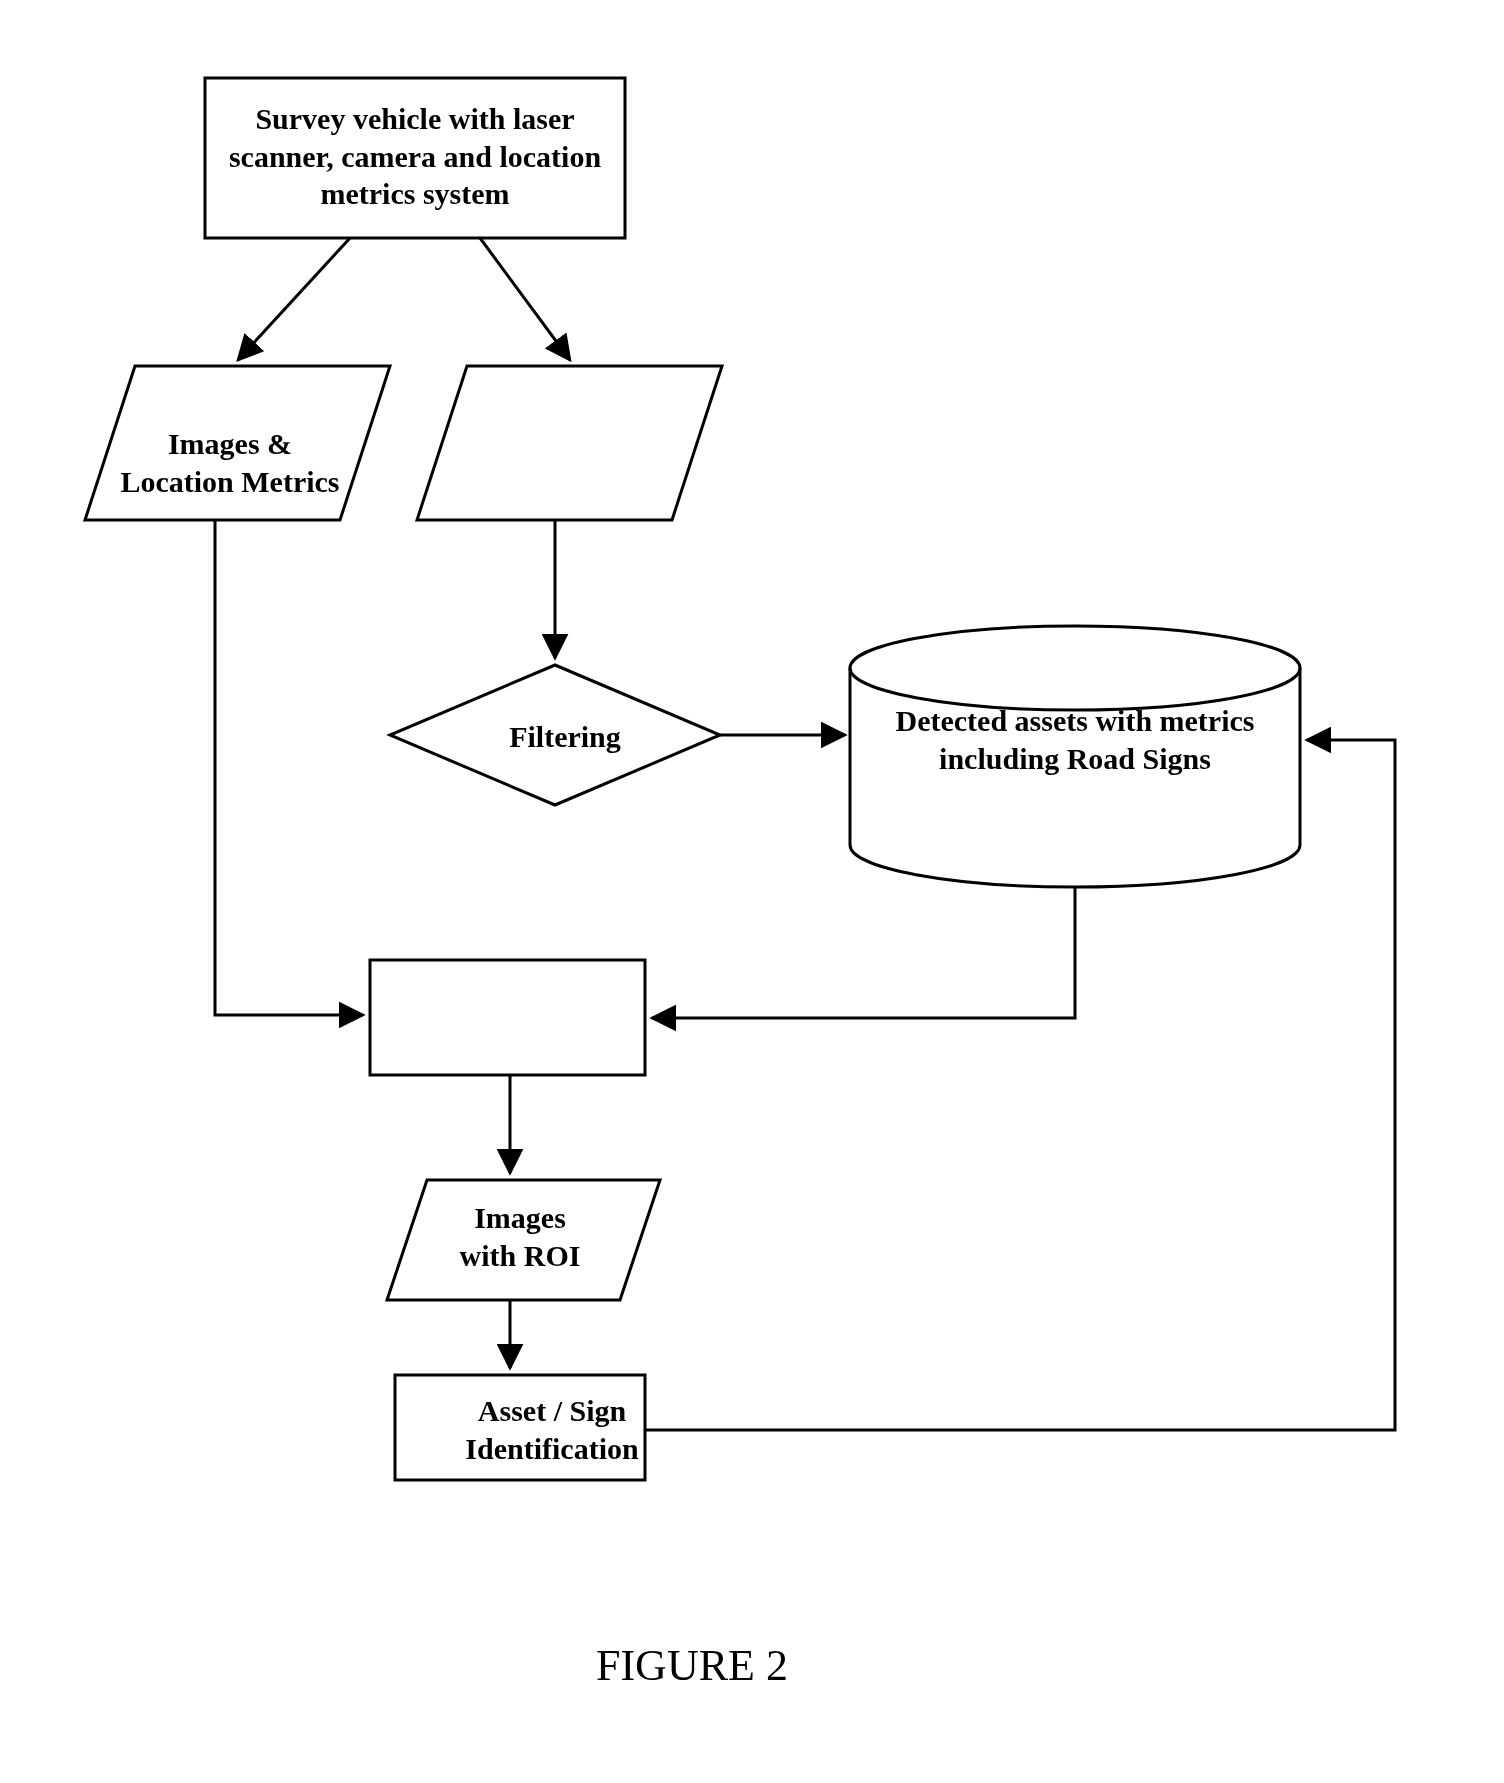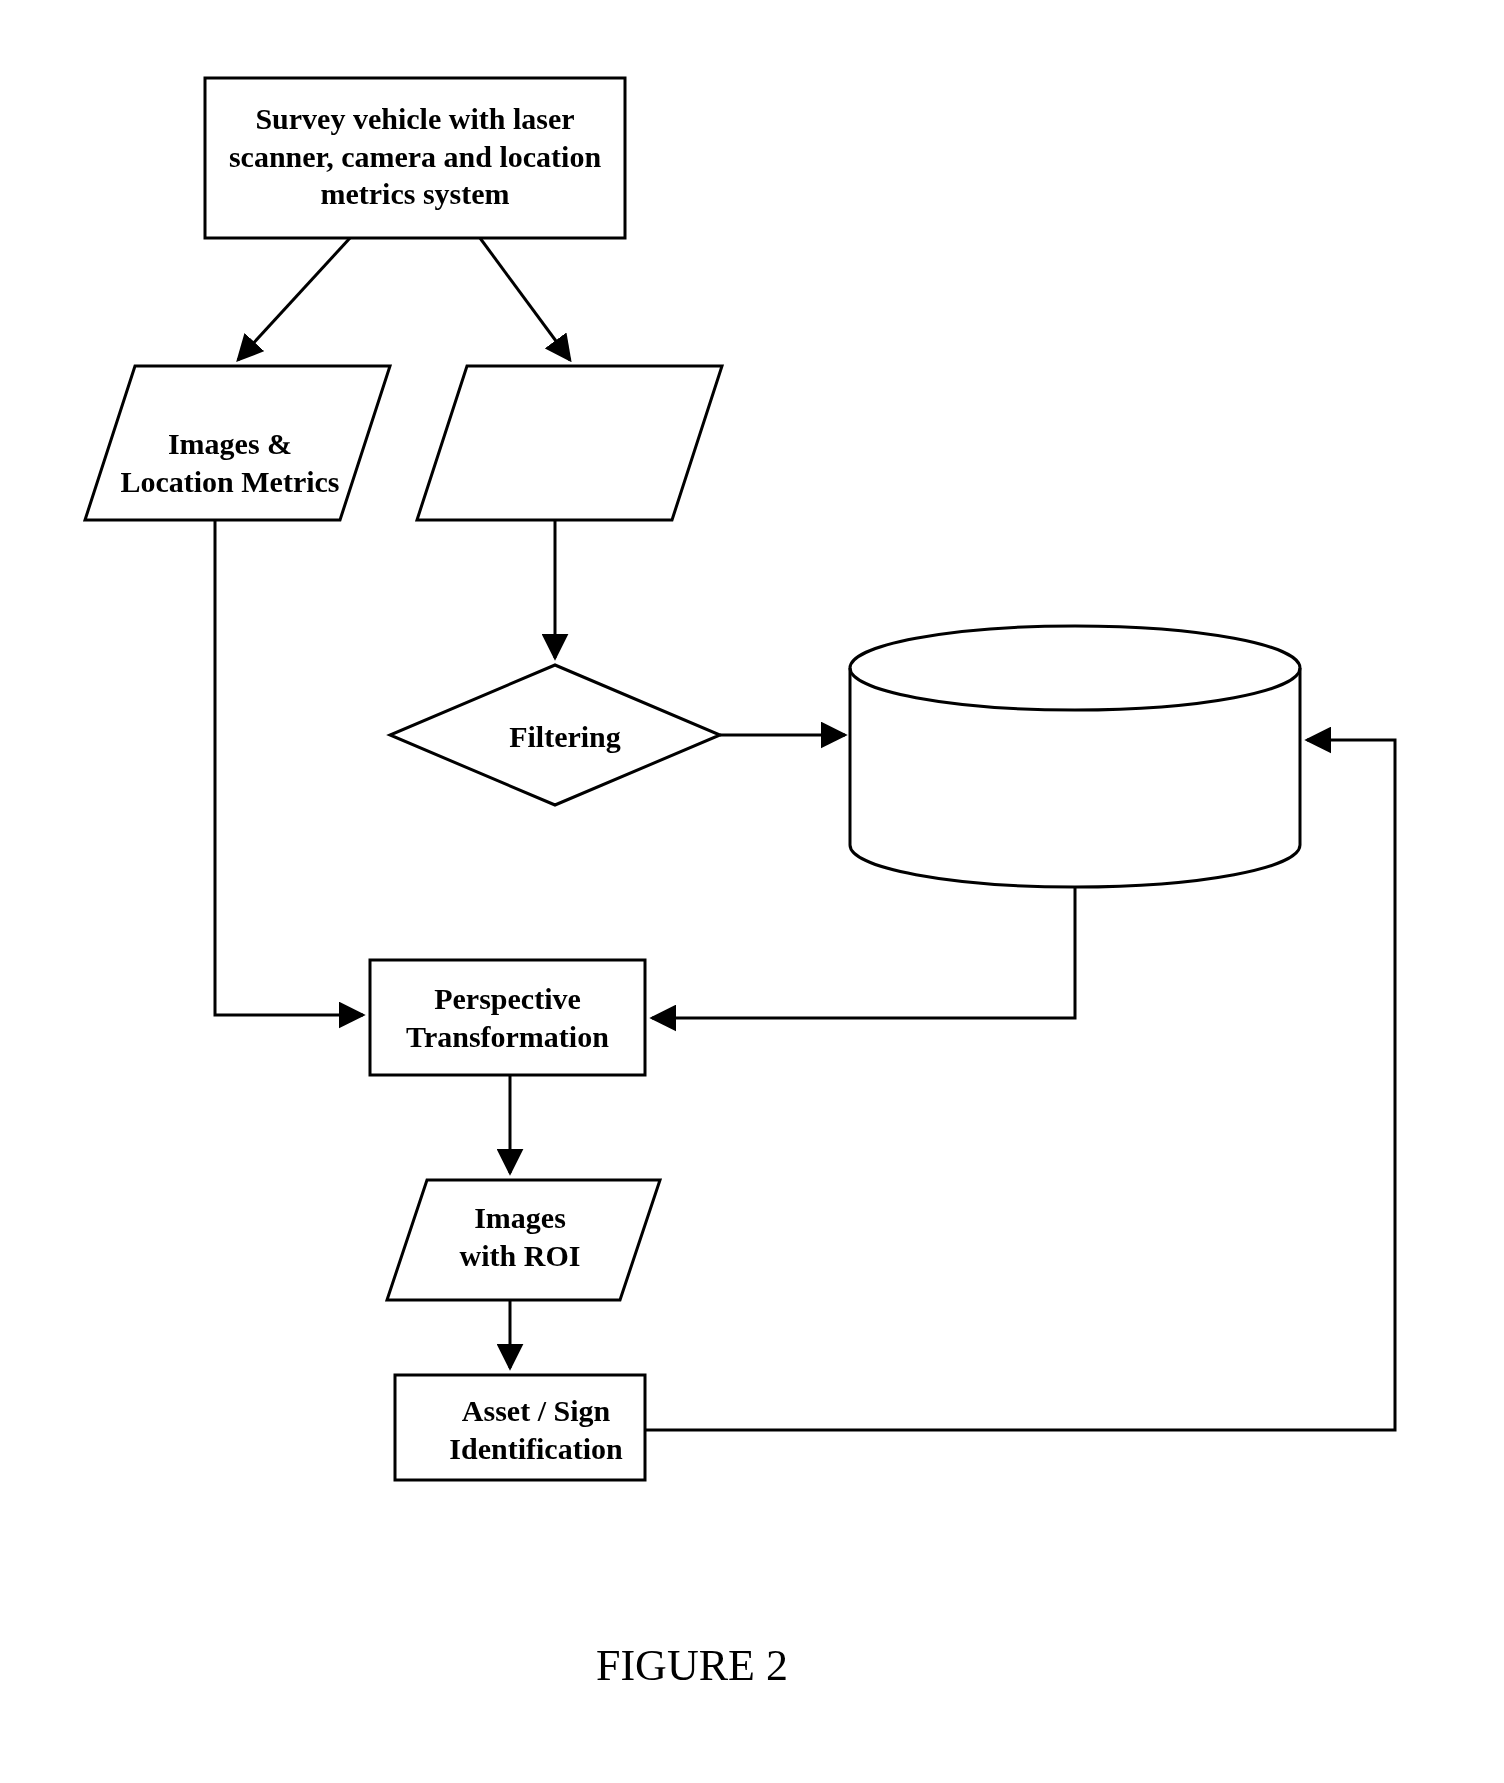--- a/index.html
+++ b/index.html
@@ -60,22 +60,22 @@
     <polyline points="645,1430 1395,1430 1395,740 1307,740" fill="none" stroke="#000" stroke-width="3" marker-end="url(#arrow)"></polyline>
   </svg>
 
   <div class="label" style="left:205px;top:100px;width:420px;">Survey vehicle with laser scanner, camera and location metrics system</div>
 
   <div class="label" style="left:115px;top:385px;width:230px;margin-top:40px;">Images &amp; Location Metrics</div>
 
 
   <div class="label" style="left:465px;top:718px;width:200px;">Filtering</div>
 
+  <div class="label" style="left:875px;top:702px;width:400px;">Detected assets with metrics including Road Signs</div>
 
-  <div class="label" style="left:370px;top:980px;width:275px;">Perspective Transformation</div>
 
   <div class="label" style="left:410px;top:1199px;width:220px;white-space:pre-line;">Images
 with  ROI</div>
 
-  <div class="label" style="left:395px;top:1392px;width:282px;">Asset / Sign Identification</div>
+  <div class="label" style="left:395px;top:1392px;width:282px;padding-left:16px;">Asset / Sign Identification</div>
 
   <div class="caption" style="left:596px;top:1640px;">FIGURE 2</div>
 </div>
 
 </body></html>

